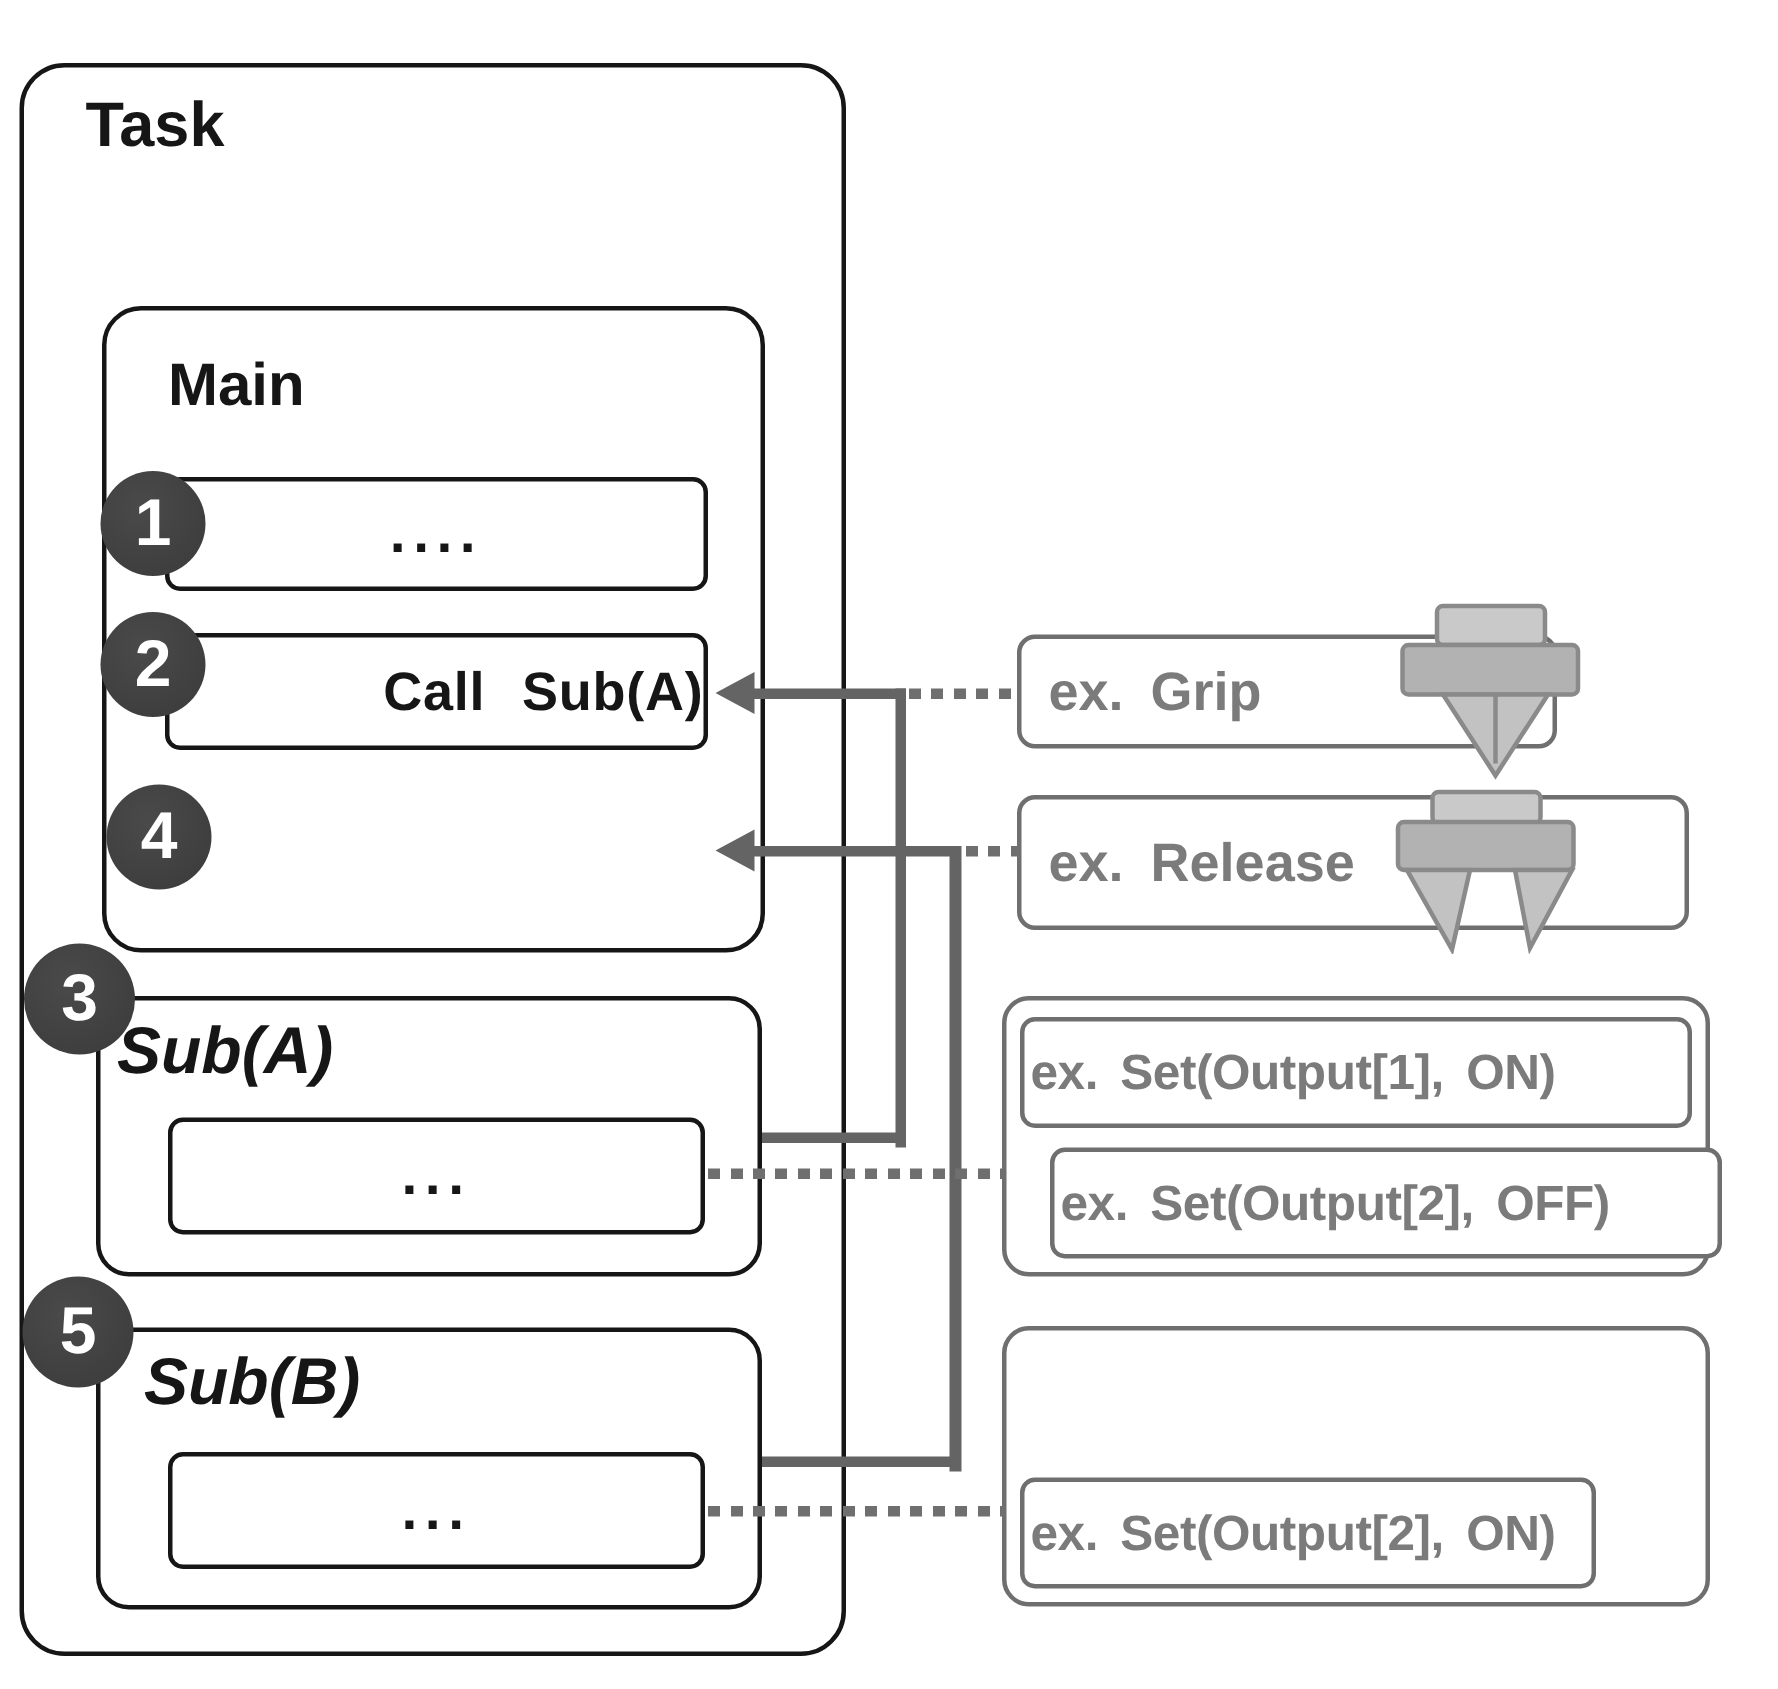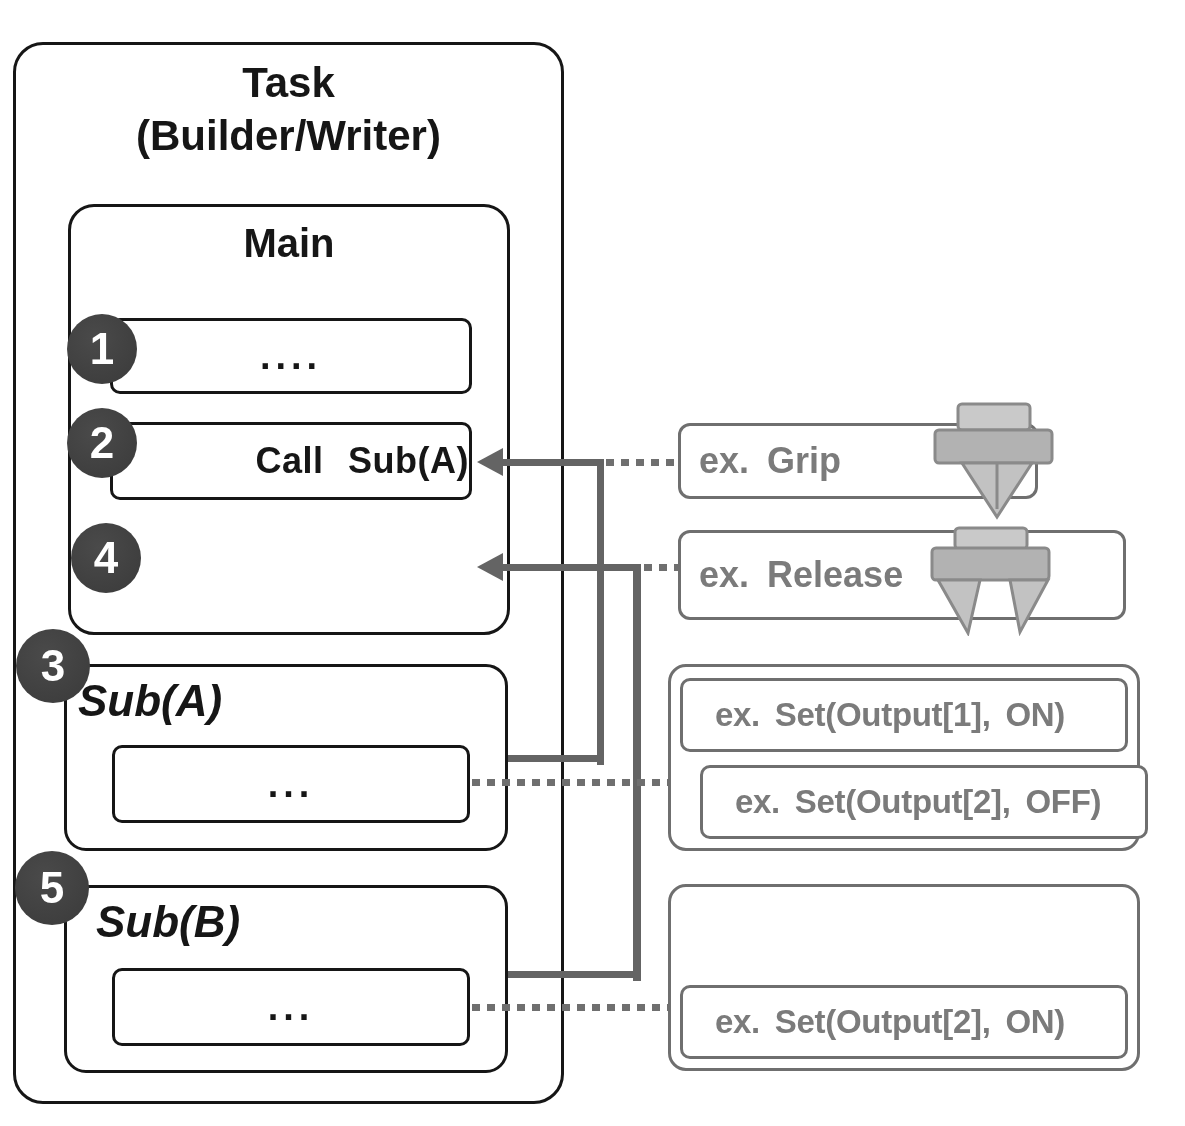--- a/index.html
+++ b/index.html
@@ -17,23 +17,23 @@
   .item{position:absolute;border:3px solid #161616;border-radius:10px;background:#ffffff;z-index:2;
         display:flex;align-items:center;justify-content:center;}
   .i1{left:110px;top:318px;width:362px;height:76px;}
   .i2{left:110px;top:422px;width:362px;height:78px;justify-content:flex-end;}
   .i4{left:110px;top:529px;width:362px;height:76px;}
   .sa{left:112px;top:745px;width:358px;height:78px;}
   .sb{left:112px;top:968px;width:358px;height:78px;}
   .item-label{font-size:36px;word-spacing:14px;letter-spacing:.5px;}
   .dots{font-size:38px;letter-spacing:5px;}
   
-  .ttl{position:absolute;text-align:center;z-index:3;}
+  .ttl{position:absolute;text-align:left;z-index:3;padding-left:44px;}
   .task-ttl{left:13px;top:56px;width:551px;font-size:42px;line-height:53px;}
-  .main-ttl{left:68px;top:221px;width:442px;font-size:40px;}
+  .main-ttl{left:68px;top:235px;width:442px;font-size:40px;}
   .subname{position:absolute;font-size:44px;z-index:3;font-style:italic;}
   .sna{left:78px;top:676px;}
   .snb{left:78px;top:897px;margin-left:18px;}
   
   .circle{position:absolute;border-radius:50%;background:radial-gradient(circle at 40% 35%,#4a4a4a,#3a3a3a);
           color:#ffffff;display:flex;align-items:center;justify-content:center;font-size:44px;z-index:6;}
   .c1{left:67px;top:314px;width:70px;height:70px;}
   .c2{left:67px;top:408px;width:70px;height:70px;}
   .c4{left:71px;top:523px;width:70px;height:70px;}
   .c3{left:16px;top:629px;width:74px;height:74px;}
@@ -63,40 +63,39 @@
   .ex-grip{left:678px;top:423px;width:360px;height:76px;}
   .ex-release{left:678px;top:530px;width:448px;height:90px;}
   .exlabel{font-size:36px;padding-left:18px;word-spacing:8px;}
   .groupbox{position:absolute;border:3px solid #6f6f6f;border-radius:18px;background:#ffffff;z-index:1;}
   .ga{left:668px;top:664px;width:472px;height:187px;}
   .gb{left:668px;top:884px;width:472px;height:187px;}
   .setbox{border-radius:10px;}
   .ga1{left:680px;top:678px;width:448px;height:74px;}
   .ga2{left:680px;top:765px;width:448px;height:74px;margin-left:20px;}
   .gb1{left:680px;top:898px;width:448px;height:74px;}
-  .gb2{left:680px;top:985px;width:448px;height:74px;}
-  .setlabel{font-size:33px;padding-left:32px;word-spacing:6px;letter-spacing:-.3px;}
+  .gb2{left:680px;top:985px;width:384px;height:74px;}
+  .setlabel{font-size:33px;padding-left:4px;word-spacing:6px;letter-spacing:-.3px;}
   
   .gicon{position:absolute;z-index:7;}
   .icon-grip{left:933px;top:401px;}
   .icon-release{left:928px;top:526px;}
 </style>
 </head>
 <body>
 
 <div id="canvas">
 
   <div class="blackbox task-box"></div>
   <div class="blackbox main-box"></div>
   <div class="blackbox suba-box"></div>
   <div class="blackbox subb-box"></div>
 
   <div class="ttl task-ttl">
     <div>Task</div>
-    <div>(Builder/Writer)</div>
   </div>
   <div class="ttl main-ttl">Main</div>
   <div class="subname sna">Sub(A)</div>
   <div class="subname snb">Sub(B)</div>
 
   <div class="item i1">
     <span class="dots">....</span>
   </div>
   <div class="item i2">
     <span class="item-label">Call Sub(A)</span>

